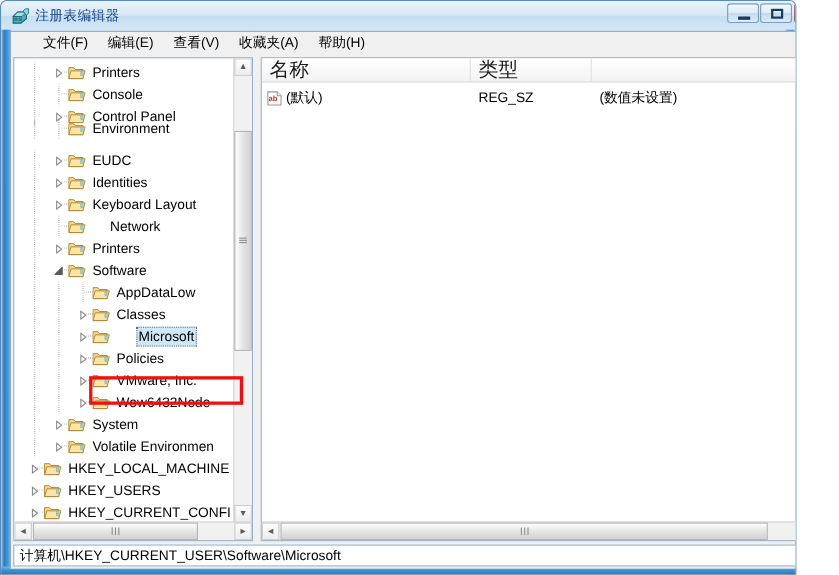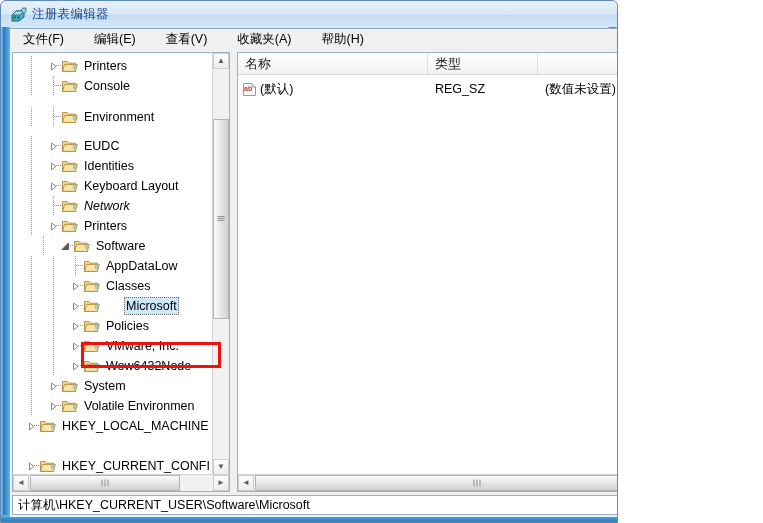--- a/index.html
+++ b/index.html
@@ -11,21 +11,21 @@
     width: 763px;
     height: 523px;
     font-family: "Liberation Sans", "DejaVu Sans", sans-serif;
     overflow: hidden;
   }
 
   
   #window {
     position: absolute;
     left: 0; top: 0;
-    width: 618px; height: 523px;
+    width: 724px; height: 523px;
     box-sizing: border-box;
     background: linear-gradient(to bottom, #cfe2f3 0%, #b8d4ec 40%, #9dc6e8 100%);
     border: 1px solid #5b8bbd;
     border-radius: 6px 6px 0 0;
     overflow: hidden;
   }
   #frame-left {
     position: absolute;
     left: 0; top: 26px;
     width: 9px; height: 497px;
@@ -127,23 +127,22 @@
   }
 
   
   #menubar {
     position: absolute;
     left: 0; top: 0;
     width: 745px; height: 22px;
     background: #f0f0f0;
     display: flex;
     align-items: center;
-    padding-left: 4px;
-    box-sizing: border-box;
-    gap: 12px;
+    padding-left: 20px;
+    box-sizing: border-box;
   }
   .menu-item {
     font-size: 12.5px;
     color: #000000;
     padding: 2px 9px 3px 9px;
     white-space: nowrap;
     cursor: default;
   }
 
   
@@ -302,21 +301,21 @@
     position: absolute;
     left: 0; top: 0;
     width: 514px; height: 22px;
     background: linear-gradient(to bottom, #ffffff, #f3f3f3);
     border-bottom: 1px solid #d6d6d6;
     box-sizing: border-box;
   }
   .col-head {
     position: absolute;
     top: 0; height: 21px;
-    font-size: 13px;
+    font-size: 18px;
     color: #1a1a1a;
     line-height: 21px;
     padding-left: 7px;
     border-right: 1px solid #e0e0e0;
     box-sizing: border-box;
     white-space: nowrap;
     cursor: default;
   }
   .list-row {
     position: absolute;
@@ -416,20 +415,35 @@
             <span class="tw-vline" style="left: 18px; top: 0px; height: 20px;"></span>
             <span class="tw-vline" style="left: 40px; top: 0px; height: 20px;"></span>
             <span class="tw-dots" style="left: 41px; width: 9px;"></span>
             <span class="tw-folder" style="left: 49px;"><svg width="16" height="14" viewBox="0 0 16 14">
                 <path d="M0.5 2.5 L5 2.5 L6.4 4.2 L13.5 4.2 L13.5 12.5 L0.5 12.5 Z" fill="#f7d88b" stroke="#b08c3a" stroke-width="0.9"></path>
                 <path d="M2.6 5.4 L15.4 5.4 L13.3 12.4 L0.6 12.4 Z" fill="#fbe6a8" stroke="#b08c3a" stroke-width="0.9"></path>
                 <rect x="11.4" y="5.6" width="2.0" height="4.2" rx="0.6" fill="#9fd8ea" stroke="#6ba9bd" stroke-width="0.6"></rect>
               </svg></span>
             <span class="tw-label" style="left: 69px;">Console</span>
           </div>
+          <div class="tree-row" style="top: 43px; position: absolute; left: 0px; width: 200px;">
+            <span class="tw-vline" style="left: 18px; top: 0px; height: 20px;"></span>
+            <span class="tw-dots" style="left: 41px; width: 9px;"></span>
+            <span class="tw-arrow" style="left: 36px;">
+              <svg width="9" height="9" viewBox="0 0 9 9">
+                <polygon points="2.5,1 7,4.5 2.5,8" fill="none" stroke="#8b8b8b" stroke-width="1"></polygon>
+              </svg>
+            </span>
+            <span class="tw-folder" style="left: 49px;"><svg width="16" height="14" viewBox="0 0 16 14">
+                <path d="M0.5 2.5 L5 2.5 L6.4 4.2 L13.5 4.2 L13.5 12.5 L0.5 12.5 Z" fill="#f7d88b" stroke="#b08c3a" stroke-width="0.9"></path>
+                <path d="M2.6 5.4 L15.4 5.4 L13.3 12.4 L0.6 12.4 Z" fill="#fbe6a8" stroke="#b08c3a" stroke-width="0.9"></path>
+                <rect x="11.4" y="5.6" width="2.0" height="4.2" rx="0.6" fill="#9fd8ea" stroke="#6ba9bd" stroke-width="0.6"></rect>
+              </svg></span>
+            <span class="tw-label" style="left: 69px;">Control Panel</span>
+          </div>
           <div class="tree-row" style="top: 54px; position: absolute; left: 0px; width: 200px;">
             <span class="tw-vline" style="left: 18px; top: 0px; height: 20px;"></span>
             <span class="tw-vline" style="left: 40px; top: 0px; height: 20px;"></span>
             <span class="tw-dots" style="left: 41px; width: 9px;"></span>
             <span class="tw-folder" style="left: 49px;"><svg width="16" height="14" viewBox="0 0 16 14">
                 <path d="M0.5 2.5 L5 2.5 L6.4 4.2 L13.5 4.2 L13.5 12.5 L0.5 12.5 Z" fill="#f7d88b" stroke="#b08c3a" stroke-width="0.9"></path>
                 <path d="M2.6 5.4 L15.4 5.4 L13.3 12.4 L0.6 12.4 Z" fill="#fbe6a8" stroke="#b08c3a" stroke-width="0.9"></path>
                 <rect x="11.4" y="5.6" width="2.0" height="4.2" rx="0.6" fill="#9fd8ea" stroke="#6ba9bd" stroke-width="0.6"></rect>
               </svg></span>
             <span class="tw-label" style="left: 69px;">Environment</span>
@@ -481,38 +495,38 @@
           </div>
           <div class="tree-row" style="top: 143px; position: absolute; left: 0px; width: 200px;">
             <span class="tw-vline" style="left: 18px; top: 0px; height: 20px;"></span>
             <span class="tw-vline" style="left: 40px; top: 0px; height: 20px;"></span>
             <span class="tw-dots" style="left: 41px; width: 9px;"></span>
             <span class="tw-folder" style="left: 49px;"><svg width="16" height="14" viewBox="0 0 16 14">
                 <path d="M0.5 2.5 L5 2.5 L6.4 4.2 L13.5 4.2 L13.5 12.5 L0.5 12.5 Z" fill="#f7d88b" stroke="#b08c3a" stroke-width="0.9"></path>
                 <path d="M2.6 5.4 L15.4 5.4 L13.3 12.4 L0.6 12.4 Z" fill="#fbe6a8" stroke="#b08c3a" stroke-width="0.9"></path>
                 <rect x="11.4" y="5.6" width="2.0" height="4.2" rx="0.6" fill="#9fd8ea" stroke="#6ba9bd" stroke-width="0.6"></rect>
               </svg></span>
-            <span class="tw-label" style="left: 69px; font-style: italic;">Network</span>
+            <span class="tw-label" style="left: 85px;">Network</span>
           </div>
           <div class="tree-row" style="top: 163px; position: absolute; left: 0px; width: 200px;">
             <span class="tw-vline" style="left: 18px; top: 0px; height: 20px;"></span>
             <span class="tw-dots" style="left: 41px; width: 9px;"></span>
             <span class="tw-arrow" style="left: 36px;">
               <svg width="9" height="9" viewBox="0 0 9 9">
                 <polygon points="2.5,1 7,4.5 2.5,8" fill="none" stroke="#8b8b8b" stroke-width="1"></polygon>
               </svg>
             </span>
             <span class="tw-folder" style="left: 49px;"><svg width="16" height="14" viewBox="0 0 16 14">
                 <path d="M0.5 2.5 L5 2.5 L6.4 4.2 L13.5 4.2 L13.5 12.5 L0.5 12.5 Z" fill="#f7d88b" stroke="#b08c3a" stroke-width="0.9"></path>
                 <path d="M2.6 5.4 L15.4 5.4 L13.3 12.4 L0.6 12.4 Z" fill="#fbe6a8" stroke="#b08c3a" stroke-width="0.9"></path>
                 <rect x="11.4" y="5.6" width="2.0" height="4.2" rx="0.6" fill="#9fd8ea" stroke="#6ba9bd" stroke-width="0.6"></rect>
               </svg></span>
             <span class="tw-label" style="left: 69px;">Printers</span>
           </div>
-          <div class="tree-row" style="top: 183px; position: absolute; left: 12px; width: 200px; padding-left: 19px;">
+          <div class="tree-row" style="top: 183px; position: absolute; left: 0px; width: 200px; padding-left: 19px;">
             <span class="tw-vline" style="left: 18px; top: 0px; height: 20px;"></span>
             <span class="tw-dots" style="left: 41px; width: 9px;"></span>
             <span class="tw-arrow" style="left: 36px;">
               <svg width="9" height="9" viewBox="0 0 9 9">
                 <polygon points="1,7.5 7.5,7.5 7.5,1" fill="#595959" stroke="#595959" stroke-width="1" stroke-linejoin="round"></polygon>
               </svg>
             </span>
             <span class="tw-folder" style="left: 49px;"><svg width="16" height="14" viewBox="0 0 16 14">
                 <path d="M0.5 2.5 L5 2.5 L6.4 4.2 L13.5 4.2 L13.5 12.5 L0.5 12.5 Z" fill="#f7d88b" stroke="#b08c3a" stroke-width="0.9"></path>
                 <path d="M2.6 5.4 L15.4 5.4 L13.3 12.4 L0.6 12.4 Z" fill="#fbe6a8" stroke="#b08c3a" stroke-width="0.9"></path>
@@ -648,20 +662,34 @@
               <svg width="9" height="9" viewBox="0 0 9 9">
                 <polygon points="2.5,1 7,4.5 2.5,8" fill="none" stroke="#8b8b8b" stroke-width="1"></polygon>
               </svg>
             </span>
             <span class="tw-folder" style="left: 27px;"><svg width="16" height="14" viewBox="0 0 16 14">
                 <path d="M0.5 2.5 L5 2.5 L6.4 4.2 L13.5 4.2 L13.5 12.5 L0.5 12.5 Z" fill="#f7d88b" stroke="#b08c3a" stroke-width="0.9"></path>
                 <path d="M2.6 5.4 L15.4 5.4 L13.3 12.4 L0.6 12.4 Z" fill="#fbe6a8" stroke="#b08c3a" stroke-width="0.9"></path>
                 <rect x="11.4" y="5.6" width="2.0" height="4.2" rx="0.6" fill="#9fd8ea" stroke="#6ba9bd" stroke-width="0.6"></rect>
               </svg></span>
             <span class="tw-label" style="left: 47px;">HKEY_LOCAL_MACHINE</span>
+          </div>
+          <div class="tree-row" style="top: 383px; position: absolute; left: 0px; width: 200px;">
+            <span class="tw-dots" style="left: 19px; width: 9px;"></span>
+            <span class="tw-arrow" style="left: 14px;">
+              <svg width="9" height="9" viewBox="0 0 9 9">
+                <polygon points="2.5,1 7,4.5 2.5,8" fill="none" stroke="#8b8b8b" stroke-width="1"></polygon>
+              </svg>
+            </span>
+            <span class="tw-folder" style="left: 27px;"><svg width="16" height="14" viewBox="0 0 16 14">
+                <path d="M0.5 2.5 L5 2.5 L6.4 4.2 L13.5 4.2 L13.5 12.5 L0.5 12.5 Z" fill="#f7d88b" stroke="#b08c3a" stroke-width="0.9"></path>
+                <path d="M2.6 5.4 L15.4 5.4 L13.3 12.4 L0.6 12.4 Z" fill="#fbe6a8" stroke="#b08c3a" stroke-width="0.9"></path>
+                <rect x="11.4" y="5.6" width="2.0" height="4.2" rx="0.6" fill="#9fd8ea" stroke="#6ba9bd" stroke-width="0.6"></rect>
+              </svg></span>
+            <span class="tw-label" style="left: 47px;">HKEY_USERS</span>
           </div>
           <div class="tree-row" style="top: 403px; position: absolute; left: 0px; width: 200px;">
             <span class="tw-dots" style="left: 19px; width: 9px;"></span>
             <span class="tw-arrow" style="left: 14px;">
               <svg width="9" height="9" viewBox="0 0 9 9">
                 <polygon points="2.5,1 7,4.5 2.5,8" fill="none" stroke="#8b8b8b" stroke-width="1"></polygon>
               </svg>
             </span>
             <span class="tw-folder" style="left: 27px;"><svg width="16" height="14" viewBox="0 0 16 14">
                 <path d="M0.5 2.5 L5 2.5 L6.4 4.2 L13.5 4.2 L13.5 12.5 L0.5 12.5 Z" fill="#f7d88b" stroke="#b08c3a" stroke-width="0.9"></path>

